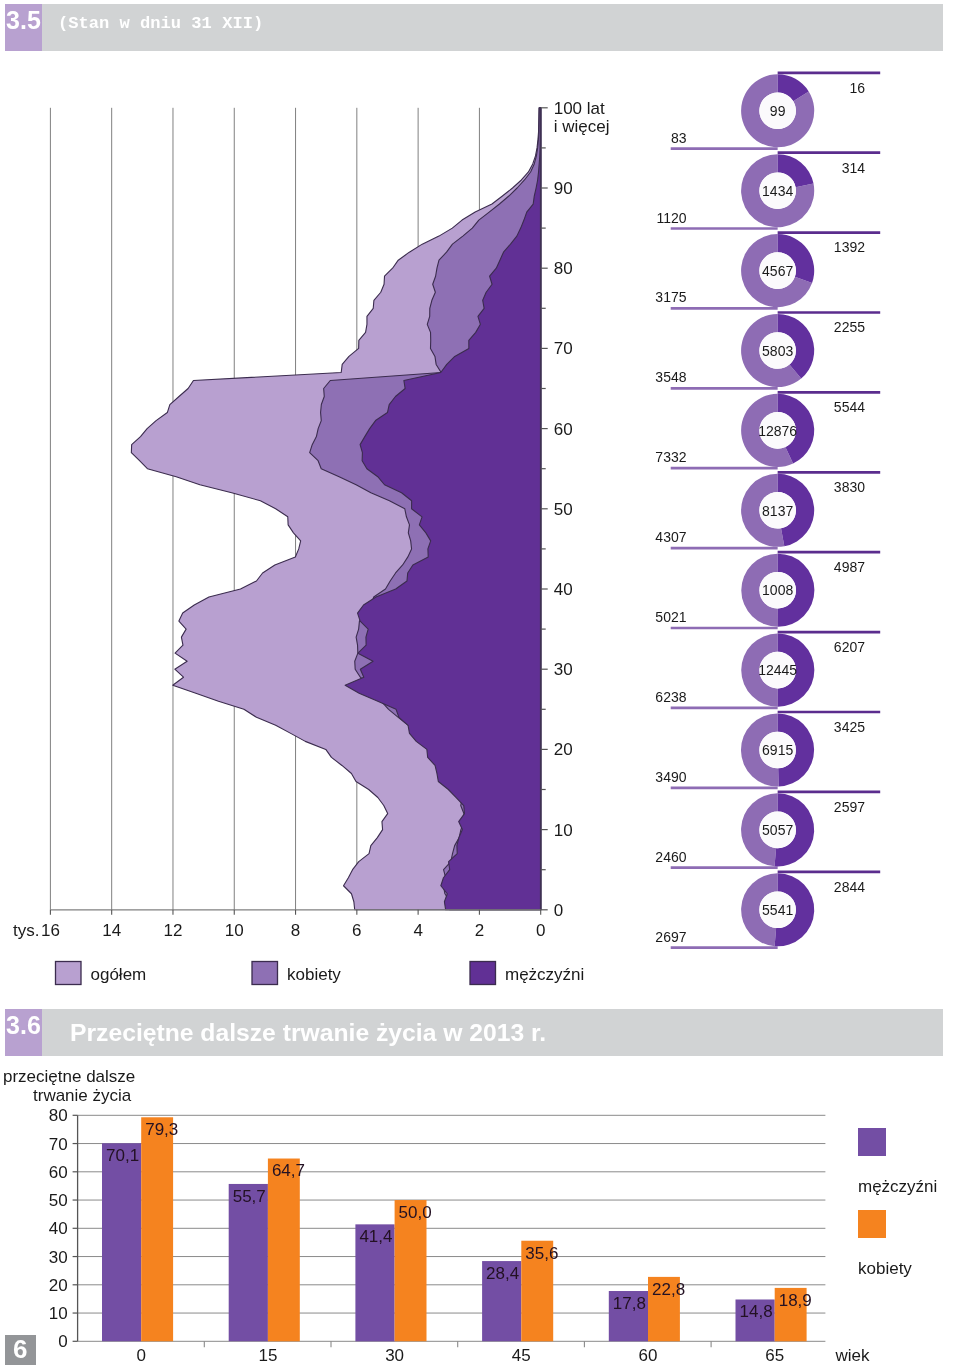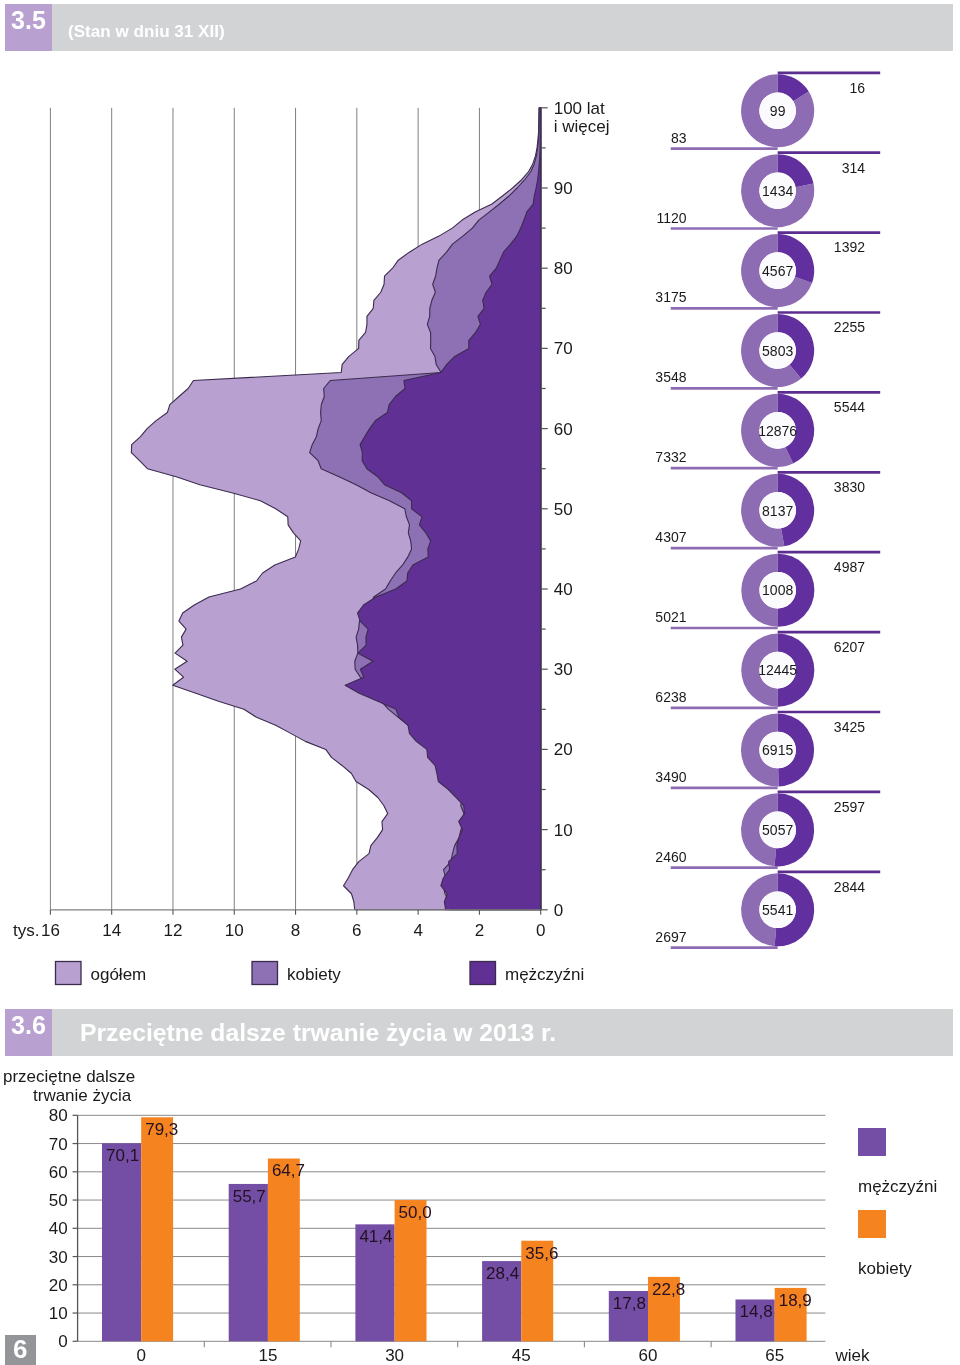--- a/index.html
+++ b/index.html
@@ -1,31 +1,31 @@
 <!DOCTYPE html>
 <html><head>
 <meta charset="utf-8">
 <style>
   html,body{margin:0;padding:0;}
   body{width:960px;height:1365px;background:#ffffff;
        font-family:"Liberation Sans",sans-serif;position:relative;overflow:hidden;}
 
   
   .secthdr{position:absolute;left:5px;display:flex;align-items:stretch;height:47px;}
-  .secthdr .num{width:47px;background:#b8a1d0;color:#ffffff;font-weight:bold;
+  .secthdr .num{width:37px;background:#b8a1d0;color:#ffffff;font-weight:bold;
                 font-size:25px;display:flex;align-items:flex-start;justify-content:center;
                 line-height:1;padding-top:4px;box-sizing:border-box;}
   .secthdr .band{background:#d1d3d4;height:47px;position:relative;width:901px;}
   .secthdr .t1{position:absolute;left:18px;color:#ffffff;font-weight:bold;
                font-size:24.7px;white-space:nowrap;line-height:1;}
   .secthdr .t2{position:absolute;left:12px;color:#ffffff;font-weight:bold;
                font-size:17.1px;white-space:nowrap;line-height:1;}
   #sec1{top:4px;}
   #sec1 .t1{left:16px;top:4.5px;}
-  #sec1 .t2{left:16px;top:19px;}
+  #sec1 .t2{left:16px;top:11px;font-family:Liberation Mono, monospace;}
   #sec2{top:1009px;}
   #sec2 .t1{left:28px;top:12px;}
 
   .pagenum{position:absolute;left:5px;top:1335px;width:30.6px;height:29.8px;background:#939598;
            color:#ffffff;font-weight:bold;font-size:26px;display:flex;align-items:flex-end;
            justify-content:center;line-height:1;padding-bottom:2.5px;box-sizing:border-box;}
 
   svg{display:block;position:absolute;}
   text{font-family:"Liberation Sans",sans-serif;}
 </style>

